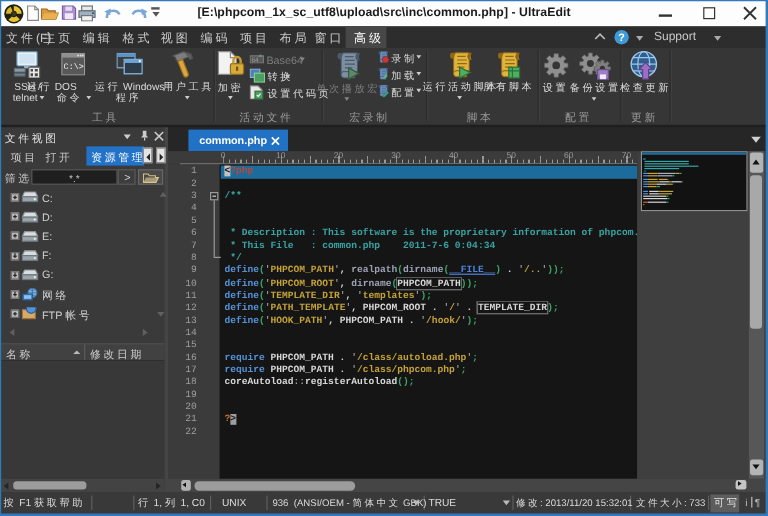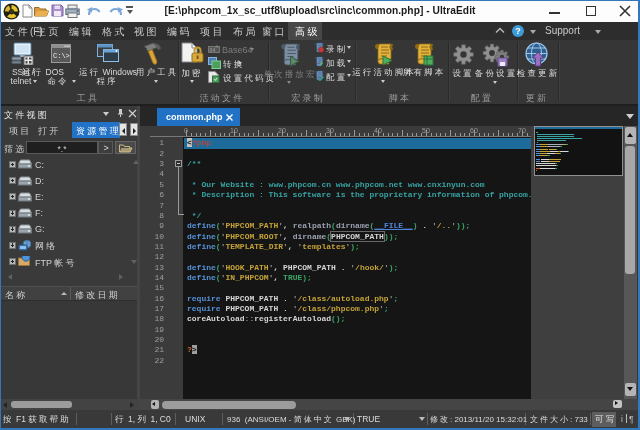--- a/index.html
+++ b/index.html
@@ -409,28 +409,28 @@
 <div class="rnum" style="left:522px;top:127px">70</div>
 <div class="ab" style="left:185.5px;top:133px;width:342px;height:3px;background:repeating-linear-gradient(90deg,#9a9a9a 0 1px,transparent 1px 4.8px)"></div>
 <div class="ab" style="left:185.5px;top:130px;width:342px;height:3px;background:repeating-linear-gradient(90deg,#9a9a9a 0 1px,transparent 1px 24px)"></div>
 <div class="ab" style="left:150px;top:136px;width:381px;height:1px;background:#787878"></div>
 <div class="ab" style="left:140px;top:137px;width:43px;height:262px;background:#3b3b3b"></div>
 <div class="ab" style="left:183px;top:137px;width:348px;height:262px;background:#151515"></div>
 <div class="ab" style="left:183.5px;top:138.4px;width:347.5px;height:10.35px;background:#1d6b9a"></div>
 <div class="ab" style="left:183px;top:137px;width:348px;height:262px;overflow:hidden">
 <div class="cl" style="left:4px;top:1.40px"><span class="cur">&lt;</span><span class="r">?php</span></div>
 <div class="cl" style="left:4px;top:22.10px"><span class="cm">/**</span></div>
-<div class="cl" style="left:4px;top:42.80px"><span class="cm"> * Our Website : www.phpcom.cn www.phpcom.net www.cnxinyun.com</span></div>
 <div class="cl" style="left:4px;top:53.15px"><span class="cm"> * Description : This software is the proprietary information of phpcom.cn</span></div>
+<div class="cl" style="left:4px;top:63.50px"><span class="cm"> * This File   : common.php    2011-7-6 0:04:34</span></div>
 <div class="cl" style="left:4px;top:73.85px"><span class="cm"> */</span></div>
 <div class="cl" style="left:4px;top:84.20px"><span class="k">define</span><span class="g">(</span><span class="q">'</span><span class="s">PHPCOM_PATH</span><span class="q">'</span><span class="w">, </span><span class="f">realpath</span><span class="g">(</span><span class="f">dirname</span><span class="g">(</span><span class="fl">__FILE__</span><span class="g">)</span><span class="w"> . </span><span class="q">'</span><span class="s">/..</span><span class="q">'</span><span class="g">));</span></div>
 <div class="cl" style="left:4px;top:94.55px"><span class="k">define</span><span class="g">(</span><span class="q">'</span><span class="s">PHPCOM_ROOT</span><span class="q">'</span><span class="w">, </span><span class="f">dirname</span><span class="g">(</span><span class="w bx">PHPCOM_PATH</span><span class="g">));</span></div>
 <div class="cl" style="left:4px;top:104.90px"><span class="k">define</span><span class="g">(</span><span class="q">'</span><span class="s">TEMPLATE_DIR</span><span class="q">'</span><span class="w">, </span><span class="q">'</span><span class="s">templates</span><span class="q">'</span><span class="g">);</span></div>
+<div class="cl" style="left:4px;top:115.25px"><span class="k">define</span><span class="g">(</span><span class="q">'</span><span class="s">PATH_TEMPLATE</span><span class="q">'</span><span class="w">, PHPCOM_ROOT . </span><span class="q">'</span><span class="s">/</span><span class="q">'</span><span class="w"> . </span><span class="w bx">TEMPLATE_DIR</span><span class="g">);</span></div>
 <div class="cl" style="left:4px;top:125.60px"><span class="k">define</span><span class="g">(</span><span class="q">'</span><span class="s">HOOK_PATH</span><span class="q">'</span><span class="w">, PHPCOM_PATH . </span><span class="q">'</span><span class="s">/hook/</span><span class="q">'</span><span class="g">);</span></div>
-<div class="cl" style="left:4px;top:135.95px"><span class="k">define</span><span class="g">(</span><span class="q">'</span><span class="s">IN_PHPCOM</span><span class="q">'</span><span class="w">, </span><span class="g">TRUE</span><span class="g">);</span></div>
 <div class="cl" style="left:4px;top:156.65px"><span class="k">require</span><span class="w"> PHPCOM_PATH . </span><span class="q">'</span><span class="s">/class/autoload.php</span><span class="q">'</span><span class="g">;</span></div>
 <div class="cl" style="left:4px;top:167.00px"><span class="k">require</span><span class="w"> PHPCOM_PATH . </span><span class="q">'</span><span class="s">/class/phpcom.php</span><span class="q">'</span><span class="g">;</span></div>
 <div class="cl" style="left:4px;top:177.35px"><span class="w">coreAutoload</span><span class="q">::</span><span class="w">registerAutoload</span><span class="g">();</span></div>
 <div class="cl" style="left:4px;top:208.40px"><span class="v">?</span><span class="blk">&gt;</span></div>
 </div>
 <div class="gn" style="top:138.40px">1</div>
 <div class="gn" style="top:148.75px">2</div>
 <div class="gn" style="top:159.10px">3</div>
 <div class="gn" style="top:169.45px">4</div>
 <div class="gn" style="top:179.80px">5</div>

